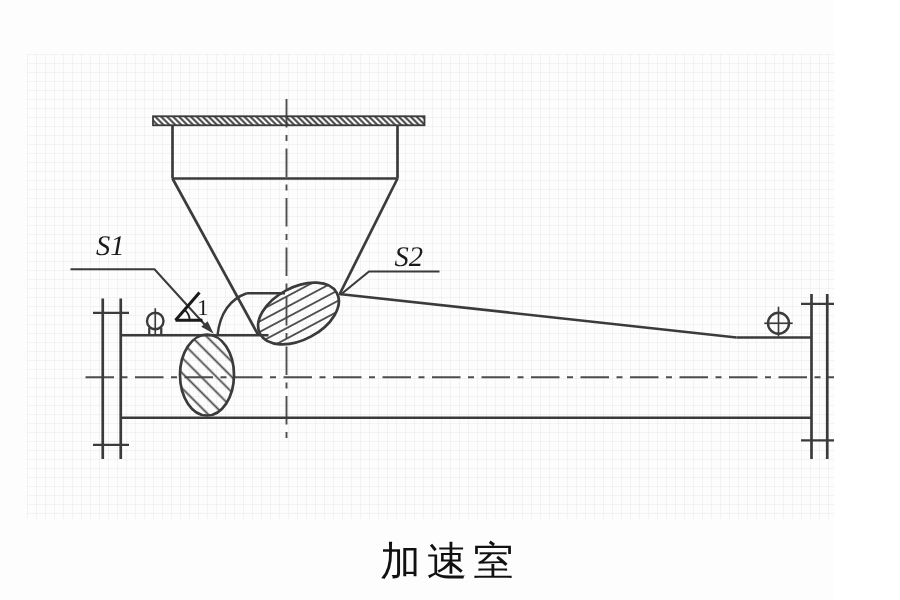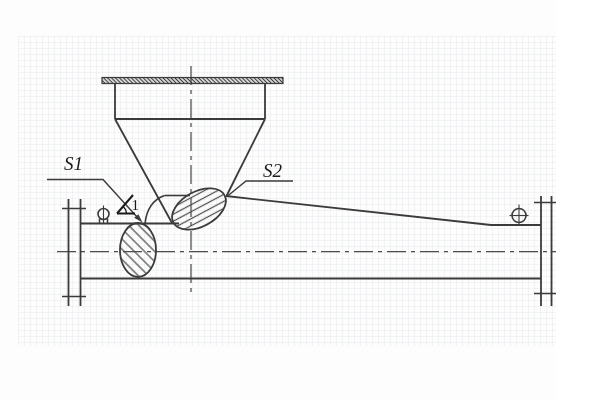--- a/index.html
+++ b/index.html
@@ -115,13 +115,14 @@
     </g>
 
     <g stroke="#1a1a1a" fill="none">
       <line x1="133" y1="195" x2="117" y2="213.5" stroke-width="2"></line>
       <line x1="117" y1="213.5" x2="135" y2="213.5" stroke-width="2"></line>
       <path d="M126.5,213.5 A9.5,9.5 0 0 0 123,206.5" stroke-width="1.2"></path>
       <text class="num" x="131.5" y="210" stroke="none" fill="#1a1a1a">1</text>
     </g>
   </svg>
 
+  <div class="caption">加速室</div>
 </div>
 
 </body></html>

